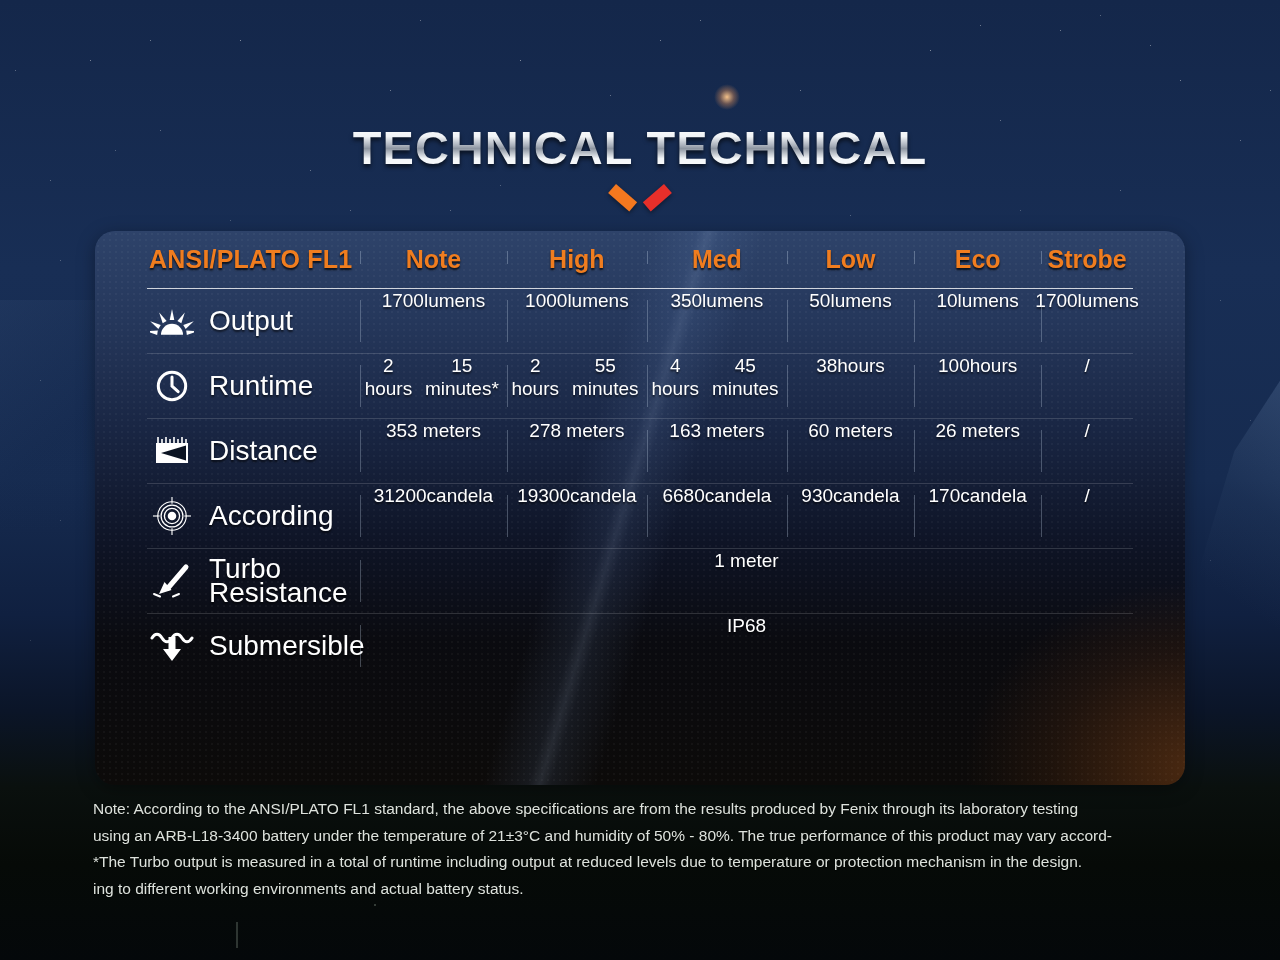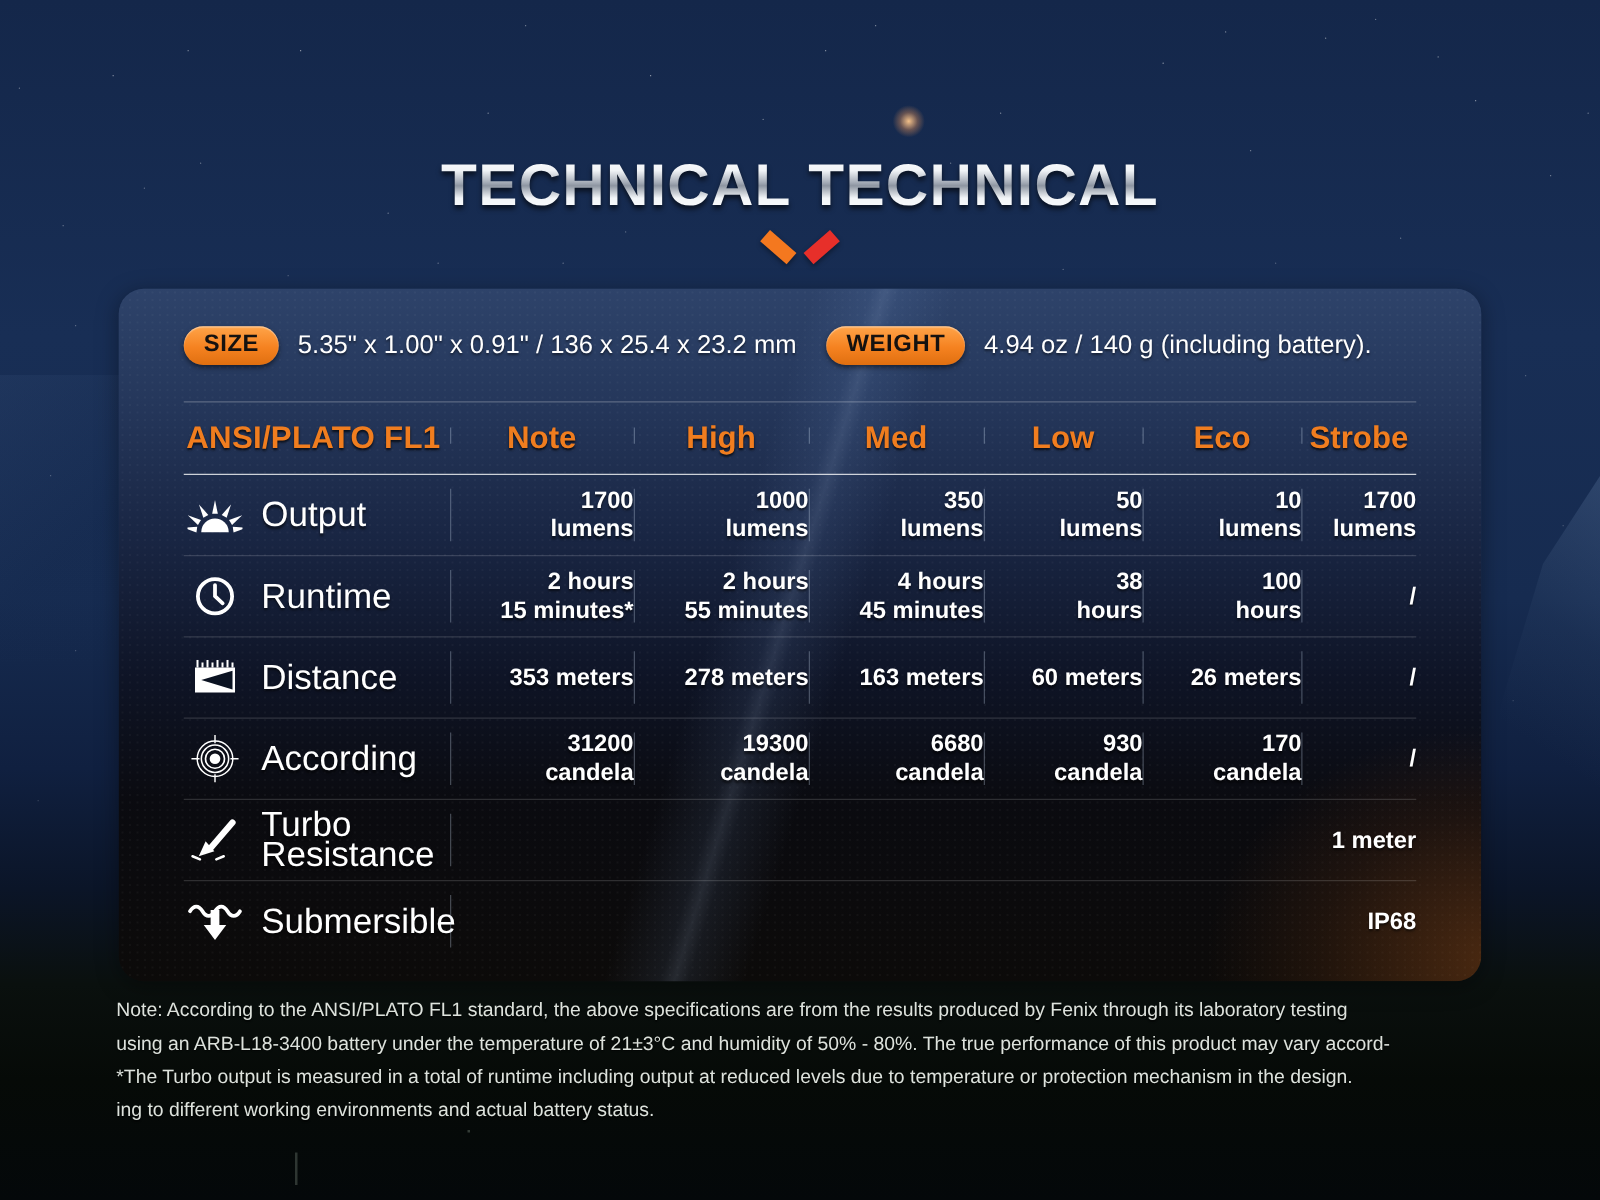--- a/index.html
+++ b/index.html
@@ -88,22 +88,22 @@
   .trow.bright { border-top:1px solid rgba(255,255,255,.78); }
 
   .th { text-align:center; color:#f07d1f; font-size:25px; font-weight:bold;
     text-shadow:0 2px 2px rgba(0,0,0,.75); position:relative; }
   .th.first { text-align:left; padding-left:2px; letter-spacing:.2px; }
   .th:not(.first)::before { content:''; position:absolute; left:0; top:6px; bottom:10px; width:1px; background:rgba(190,205,225,.35); }
 
   .tlabel { display:flex; align-items:center; gap:14px; color:#fff; font-size:28px;
     text-shadow:0 2px 2px rgba(0,0,0,.6); padding-left:2px; line-height:24px; }
   .tlabel .icon { flex:0 0 auto; display:flex; align-items:center; justify-content:center; width:46px; }
-  .tcell { position:relative; height:100%; display:flex; flex-direction:column; align-items:flex-end; justify-content:center;
-    color:#fff; font-size:19px; line-height:23px; text-align:center; text-shadow:0 2px 2px rgba(0,0,0,.6);font-weight:bold; }
+  .tcell { position:relative; height:100%; display:flex; flex-direction:row; align-items:flex-start; justify-content:center;
+    color:#fff; font-size:19px; line-height:23px; text-align:center; text-shadow:0 2px 2px rgba(0,0,0,.6); }
   .tcell::before { content:''; position:absolute; left:0; top:11px; bottom:11px; width:1px; background:rgba(190,205,225,.32); }
   .tcell span { display:block; }
 
   
   .note { position:absolute; left:93px; top:796px; width:1130px; color:#dde2dc;
     font-size:15.5px; line-height:26.5px; text-shadow:0 1px 1px rgba(0,0,0,.6); }
 
   svg { display:block; }
 </style>
 </head>
@@ -120,26 +120,20 @@
   <div class="title">TECHNICAL TECHNICAL</div>
   <div class="chevron">
     <span class="cl" style="background:#f4781f;"></span>
     <span class="cr" style="background:#e72f2a;"></span>
   </div>
 
   <div class="panel">
     <div class="beam"></div>
     <div class="inner">
 
-      <div class="sw-row">
-        <span class="pill">SIZE</span>
-        <span class="sw-val">5.35" x 1.00" x 0.91" / 136 x 25.4 x 23.2 mm</span>
-        <span class="pill weight">WEIGHT</span>
-        <span class="sw-val">4.94 oz / 140 g (including battery).</span>
-      </div>
 
       <div class="thead">
         <div class="th first">ANSI/PLATO FL1</div>
         <div class="th">Note</div>
         <div class="th">High</div>
         <div class="th">Med</div>
         <div class="th">Low</div>
         <div class="th">Eco</div>
         <div class="th">Strobe</div>
       </div>

